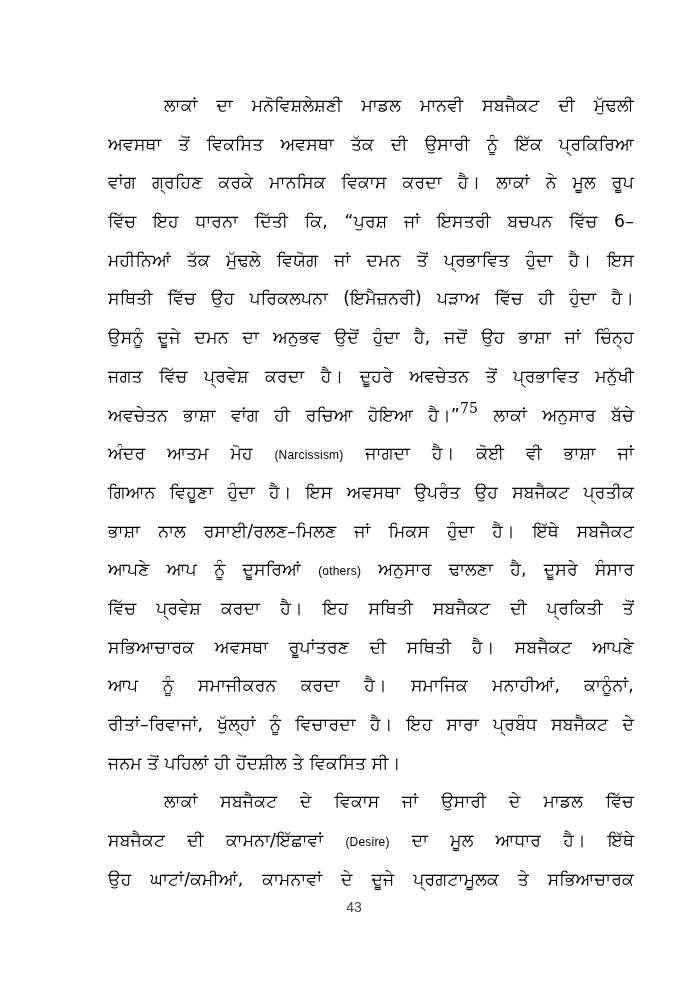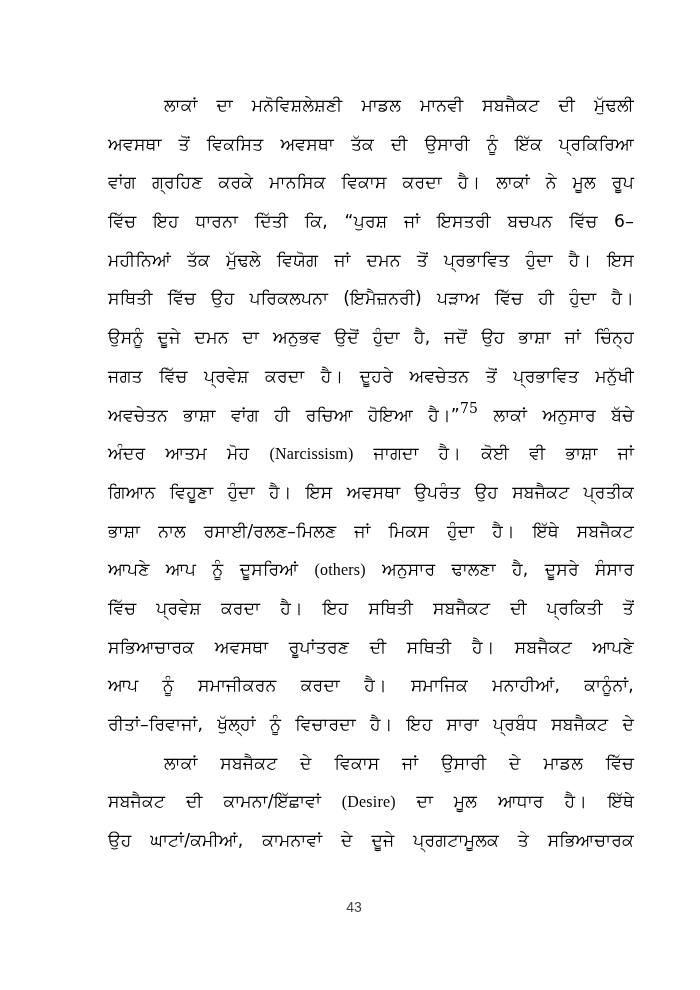--- a/index.html
+++ b/index.html
@@ -39,22 +39,22 @@
       text-align-last: justify;
       letter-spacing: 0.2px;
     }
     .line.last {
       text-align-last: left;
     }
     .line.indent {
       padding-left: 56px;
     }
     .latin {
-      font-family: Liberation Serif, serif;
-      font-size: 16px;
+      font-family: Liberation Sans, sans-serif;
+      font-size: 12px;
     }
     sup.fn {
       font-family: "DejaVu Serif", "Liberation Serif", serif;
       font-size: 14px;
       vertical-align: 8px;
       line-height: 0;
     }
     .page-number {
       position: absolute;
       top: 899px;
@@ -82,20 +82,21 @@
     <span class="line">ਜਗਤ ਵਿੱਚ ਪ੍ਰਵੇਸ਼ ਕਰਦਾ ਹੈ। ਦੂਹਰੇ ਅਵਚੇਤਨ ਤੋਂ ਪ੍ਰਭਾਵਿਤ ਮਨੁੱਖੀ</span>
     <span class="line"><span>ਅਵਚੇਤਨ ਭਾਸ਼ਾ ਵਾਂਗ ਹੀ ਰਚਿਆ ਹੋਇਆ ਹੈ।”</span><sup class="fn">75</sup><span> ਲਾਕਾਂ ਅਨੁਸਾਰ ਬੱਚੇ</span></span>
     <span class="line"><span>ਅੰਦਰ ਆਤਮ ਮੋਹ </span><span class="latin">(Narcissism)</span><span> ਜਾਗਦਾ ਹੈ। ਕੋਈ ਵੀ ਭਾਸ਼ਾ ਜਾਂ</span></span>
     <span class="line">ਗਿਆਨ ਵਿਹੂਣਾ ਹੁੰਦਾ ਹੈ। ਇਸ ਅਵਸਥਾ ਉਪਰੰਤ ਉਹ ਸਬਜੈਕਟ ਪ੍ਰਤੀਕ</span>
     <span class="line">ਭਾਸ਼ਾ ਨਾਲ ਰਸਾਈ/ਰਲਣ–ਮਿਲਣ ਜਾਂ ਮਿਕਸ ਹੁੰਦਾ ਹੈ। ਇੱਥੇ ਸਬਜੈਕਟ</span>
     <span class="line"><span>ਆਪਣੇ ਆਪ ਨੂੰ ਦੂਸਰਿਆਂ </span><span class="latin">(others)</span><span> ਅਨੁਸਾਰ ਢਾਲਣਾ ਹੈ, ਦੂਸਰੇ ਸੰਸਾਰ</span></span>
     <span class="line">ਵਿੱਚ ਪ੍ਰਵੇਸ਼ ਕਰਦਾ ਹੈ। ਇਹ ਸਥਿਤੀ ਸਬਜੈਕਟ ਦੀ ਪ੍ਰਕਿਤੀ ਤੋਂ</span>
     <span class="line">ਸਭਿਆਚਾਰਕ ਅਵਸਥਾ ਰੂਪਾਂਤਰਣ ਦੀ ਸਥਿਤੀ ਹੈ। ਸਬਜੈਕਟ ਆਪਣੇ</span>
     <span class="line">ਆਪ ਨੂੰ ਸਮਾਜੀਕਰਨ ਕਰਦਾ ਹੈ। ਸਮਾਜਿਕ ਮਨਾਹੀਆਂ, ਕਾਨੂੰਨਾਂ,</span>
     <span class="line">ਰੀਤਾਂ–ਰਿਵਾਜਾਂ, ਖੁੱਲ੍ਹਾਂ ਨੂੰ ਵਿਚਾਰਦਾ ਹੈ। ਇਹ ਸਾਰਾ ਪ੍ਰਬੰਧ ਸਬਜੈਕਟ ਦੇ</span>
+    <span class="line last">ਜਨਮ ਤੋਂ ਪਹਿਲਾਂ ਹੀ ਹੋਂਦਸ਼ੀਲ ਤੇ ਵਿਕਸਿਤ ਸੀ।</span>
 
     <span class="line indent">ਲਾਕਾਂ ਸਬਜੈਕਟ ਦੇ ਵਿਕਾਸ ਜਾਂ ਉਸਾਰੀ ਦੇ ਮਾਡਲ ਵਿੱਚ</span>
     <span class="line"><span>ਸਬਜੈਕਟ ਦੀ ਕਾਮਨਾ/ਇੱਛਾਵਾਂ </span><span class="latin">(Desire)</span><span> ਦਾ ਮੂਲ ਆਧਾਰ ਹੈ। ਇੱਥੇ</span></span>
     <span class="line">ਉਹ ਘਾਟਾਂ/ਕਮੀਆਂ, ਕਾਮਨਾਵਾਂ ਦੇ ਦੂਜੇ ਪ੍ਰਗਟਾਮੂਲਕ ਤੇ ਸਭਿਆਚਾਰਕ</span>
 
   </div>
 
   <div class="page-number">43</div>
 </div>
 

